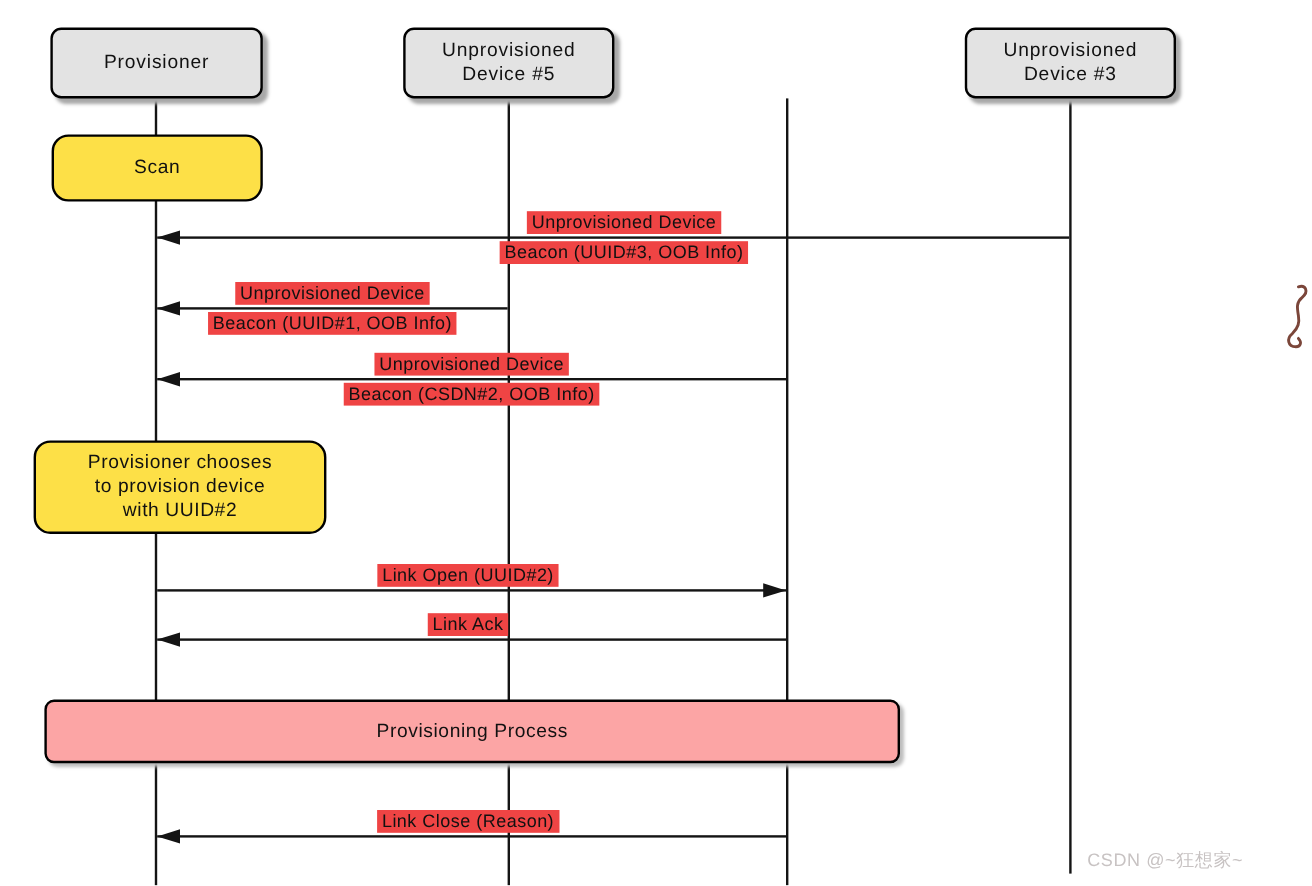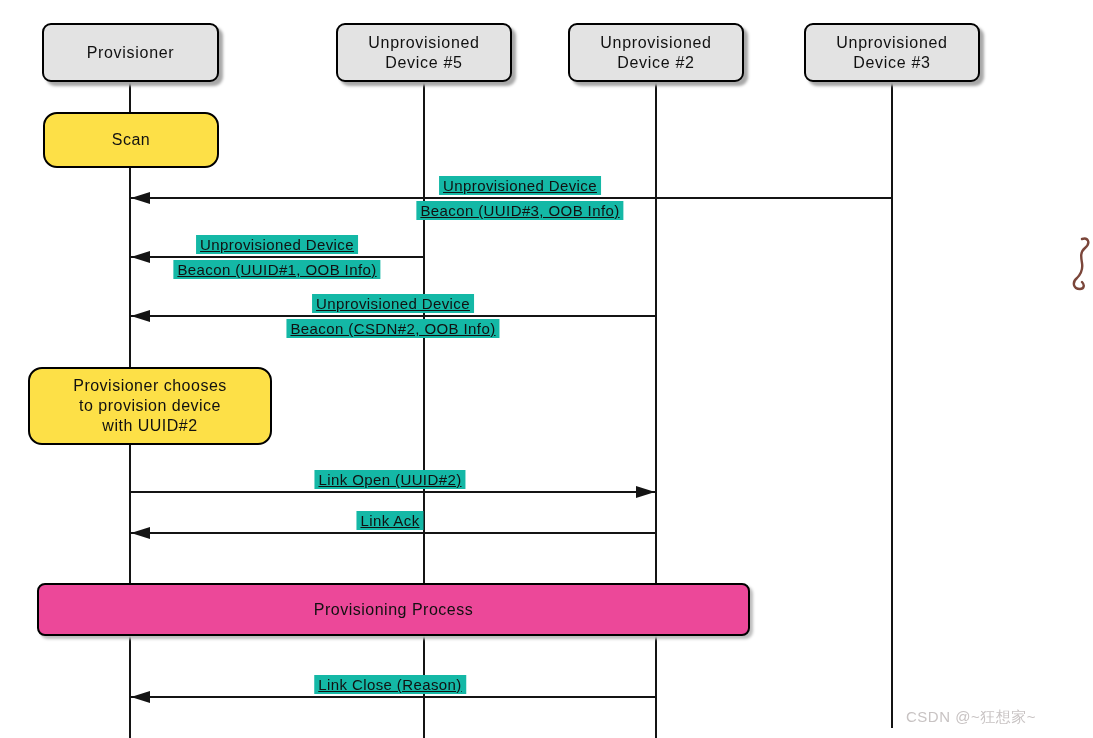--- a/index.html
+++ b/index.html
@@ -11,35 +11,35 @@
   .lifeline{position:absolute;width:2px;background:#141414;z-index:1;}
   
   .mline{position:absolute;height:2px;background:#141414;z-index:2;}
   
   .mhead{position:absolute;width:0;height:0;z-index:3;
          border-top:6px solid transparent;border-bottom:6px solid transparent;}
   .mhead.left{border-right:19px solid #141414;}
   .mhead.right{border-left:19px solid #141414;}
   
   .mlabel{position:absolute;transform:translateX(-50%);white-space:nowrap;z-index:4;
-          background:#14b8a6;padding:1px 4px;font-size:15px;line-height:17px;
-          letter-spacing:0.4px;text-align:left;text-decoration:underline;}
+          background:#ef4444;padding:1px 4px;font-size:15px;line-height:17px;
+          letter-spacing:0.4px;text-align:left;}
   
   .actor{position:absolute;top:23px;height:59px;box-sizing:border-box;z-index:5;
          background:#e3e3e3;border:2px solid #000;border-radius:9px;
          box-shadow:4px 4px 3px #a8a8a8;
          display:flex;align-items:center;justify-content:center;text-align:center;
          font-size:16px;line-height:20px;letter-spacing:0.7px;}
   .actor .inner{max-width:130px;}
   
   .stepbox{position:absolute;box-sizing:border-box;z-index:5;
            background:#fde047;border:2px solid #000;border-radius:14px;
            display:flex;align-items:center;justify-content:center;text-align:center;
            font-size:16px;line-height:20px;letter-spacing:0.5px;}
-  .stepbox.process{border-radius:8px;background:#ec4899;box-shadow:3px 3px 3px #bdbdbd;}
+  .stepbox.process{border-radius:8px;background:#fca5a5;box-shadow:3px 3px 3px #bdbdbd;}
   .note-line{display:block;}
   
   .watermark{position:absolute;z-index:6;font-size:15px;letter-spacing:0.5px;}
   .squiggle{position:absolute;z-index:6;}
 </style>
 </head>
 <body>
 
 <div class="canvas">
 
@@ -74,23 +74,20 @@
   <div class="mline" style="left:131px;top:696px;width:524px"></div>
   <div class="mhead left" style="left:131px;top:691px"></div>
   <div class="mlabel" style="left:390px;top:675px">Link Close (Reason)</div>
 
   <div class="actor" style="left:42px;width:177px">
     <span class="inner">Provisioner</span>
   </div>
   <div class="actor" style="left:336px;width:176px">
     <span class="inner">Unprovisioned Device #5</span>
   </div>
-  <div class="actor" style="left:568px;width:176px">
-    <span class="inner">Unprovisioned Device #2</span>
-  </div>
   <div class="actor" style="left:804px;width:176px">
     <span class="inner">Unprovisioned Device #3</span>
   </div>
 
   <div class="stepbox" style="left:43px;top:112px;width:176px;height:56px">
     <span>Scan</span>
   </div>
 
   <div class="stepbox" style="left:28px;top:367px;width:244px;height:78px;font-size:16px;line-height:20px">
     <span>

